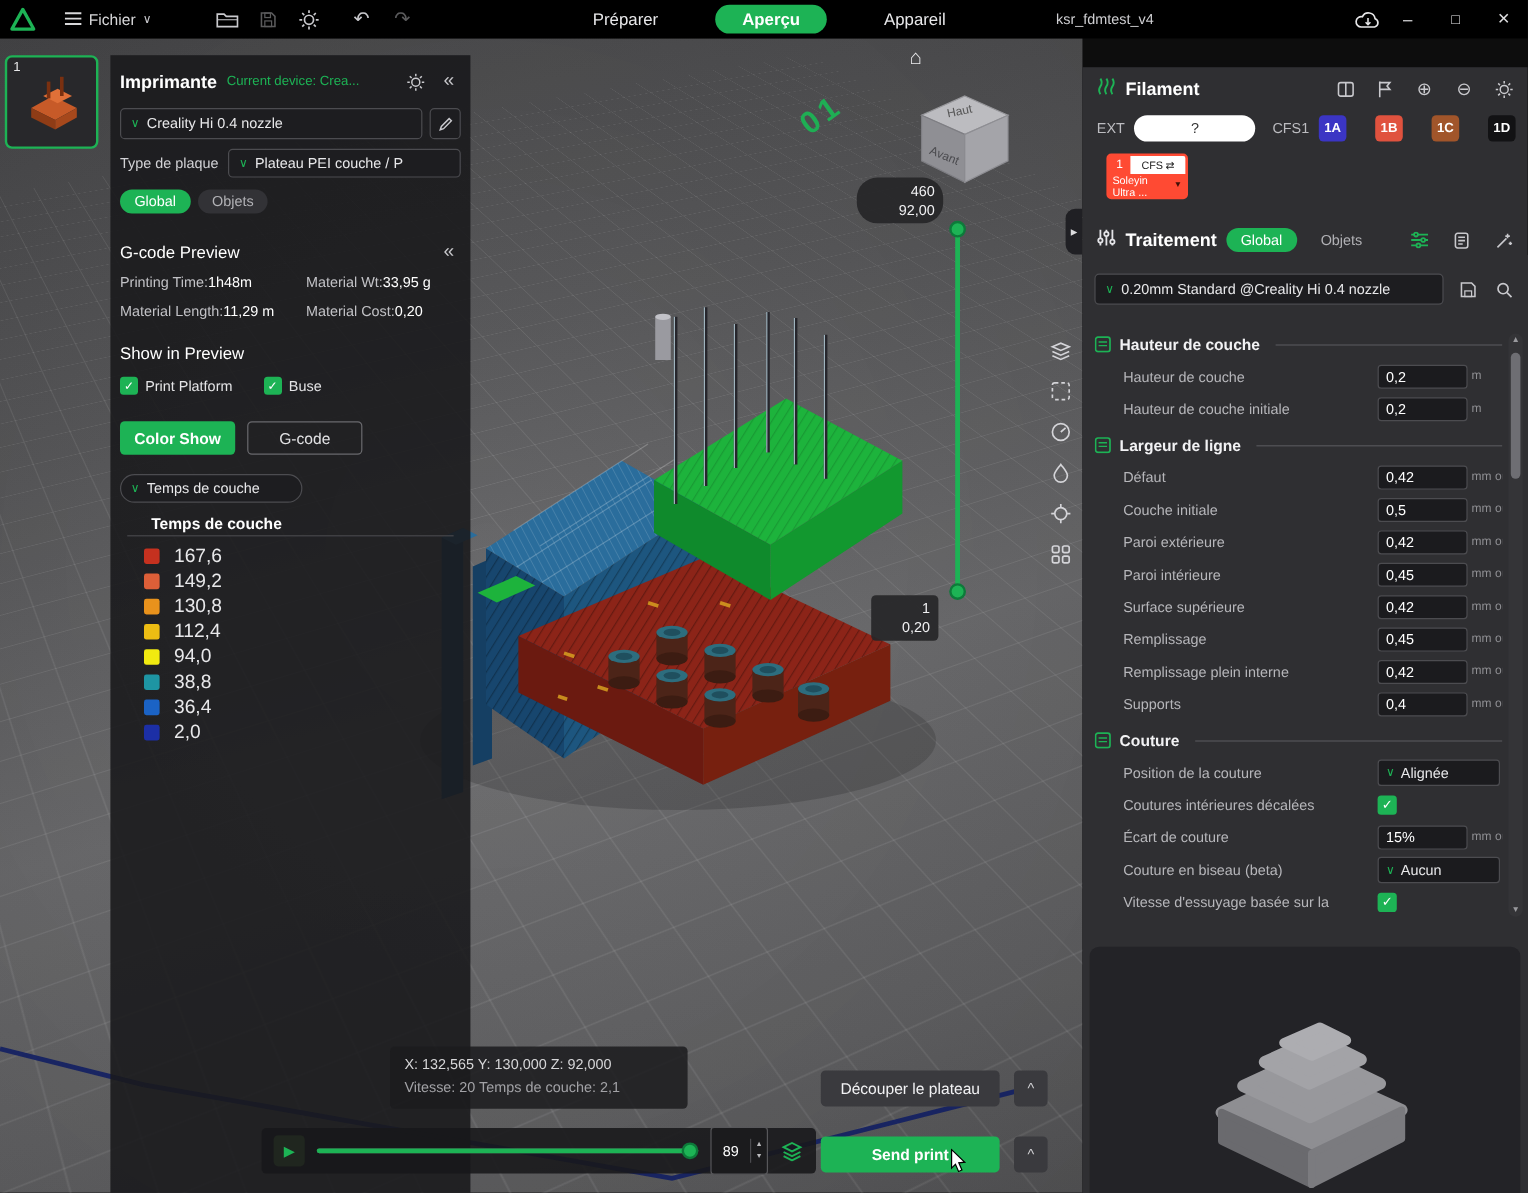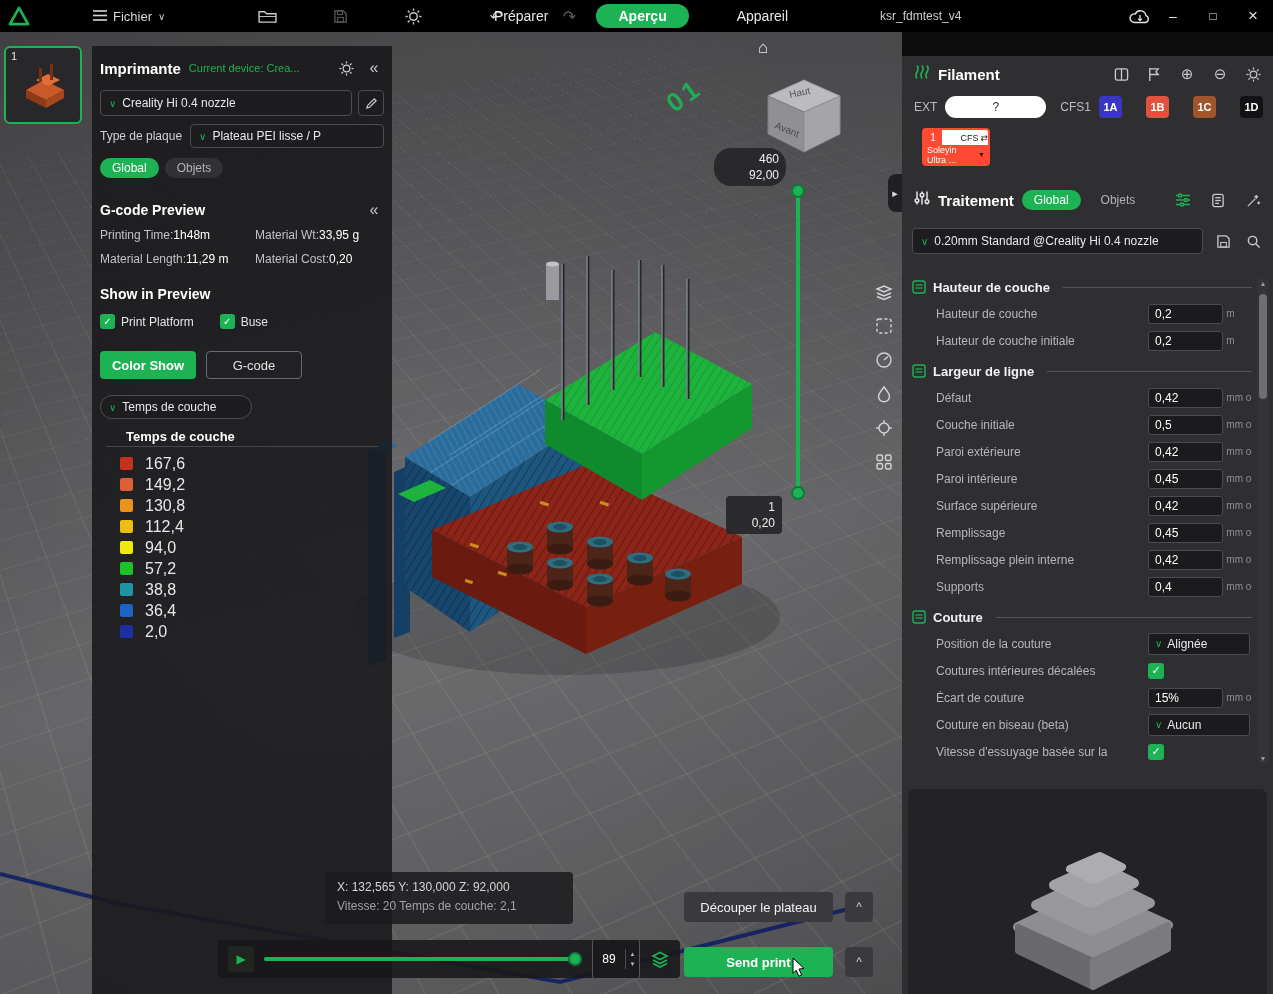--- a/index.html
+++ b/index.html
@@ -2,21 +2,21 @@
 <html><head>
 <meta charset="utf-8">
 <style>
   * { margin:0; padding:0; box-sizing:border-box; }
   html,body { width:1273px; height:994px; overflow:hidden; background:#0d0d0d;
               font-family:"Liberation Sans", sans-serif; color:#e6e6e8; }
   .app { position:relative; width:1273px; height:994px; }
 
   
   .topbar { position:absolute; left:0; top:0; width:1273px; height:32px; background:#000;
-            display:flex; align-items:center; z-index:50;gap:39px; }
+            display:flex; align-items:center; z-index:50; }
   .logo { width:30px; height:26px; margin-left:4px; display:flex; align-items:center; justify-content:center; }
   .tb-item { color:#d8d8da; font-size:13px; display:flex; align-items:center; gap:6px; }
   .file-menu { margin-left:20px; cursor:default; }
   .tb-ic { width:34px; height:26px; display:flex; align-items:center; justify-content:center; }
   .tb-ic.dim { opacity:.45; }
   .mode-tabs { position:absolute; left:480px; top:0; height:32px; display:flex; align-items:center; gap:34px; }
   .mode-tab { font-size:14px; color:#e8e8ea; padding:3px 14px; }
   .mode-tab.active { background:#1db355; border-radius:13px; color:#fff; padding:4px 22px; font-weight:bold; }
   .filename { position:absolute; left:880px; font-size:12px; color:#cfcfd2; }
   .win-controls { position:absolute; right:0; top:0; height:32px; display:flex; }
@@ -110,21 +110,21 @@
   .pencil-btn { width:26px; height:26px; background:#1d1d20; border:1px solid #4c4c50; border-radius:4px;
                 display:flex; align-items:center; justify-content:center; }
   .plaque-row { display:flex; align-items:center; gap:8px; margin-top:8px; }
   .plaque-row .lbl { font-size:12px; color:#d2d2d6; }
   .plaque-row .select { flex:1; height:24px; }
   .scope-tabs { display:flex; gap:6px; margin-top:10px; }
   .pill { height:20px; padding:0 12px; border-radius:10px; font-size:12px; display:flex; align-items:center; }
   .pill.on { background:#1db355; color:#fff; }
   .pill.off { background:#323236; color:#b2b2b6; }
   .sec-title-row { display:flex; align-items:center; margin-top:22px; }
-  .sec-title-row .t { font-size:14px; font-weight:bold; color:#fff; flex:1; }
+  .sec-title-row .t { font-size:14px; font-weight:normal; color:#fff; flex:1; }
   .gcode-grid { display:grid; grid-template-columns:155px 1fr; margin-top:8px; row-gap:10px; }
   .g-cell { font-size:12px; color:#c2c2c6; white-space:nowrap; }
   .g-cell b { color:#fff; font-weight:normal; }
   .show-opts { display:flex; gap:26px; margin-top:12px; }
   .chk-row { display:flex; align-items:center; gap:6px; font-size:12px; color:#e4e4e6; }
   .chk { width:15px; height:15px; background:#1db355; border-radius:3px; color:#fff; font-size:10px;
          display:flex; align-items:center; justify-content:center; }
   .view-btns { display:flex; gap:10px; margin-top:22px; }
   .btn-green { width:96px; height:28px; background:#1db355; border-radius:4px; color:#fff; font-weight:bold;
                font-size:13px; display:flex; align-items:center; justify-content:center; }
@@ -147,21 +147,21 @@
   .ext-input { width:124px; height:22px; background:#fff; border-radius:11px; color:#333; font-size:12px;
                display:flex; align-items:center; justify-content:center; }
   .cfs-lbl { font-size:12px; color:#bcbcc0; margin-left:6px; }
   .cfs-slots { display:flex; gap:24px; }
   .slot-chip { width:23px; height:22px; border-radius:4px; color:#fff; font-size:11px; font-weight:bold;
                display:flex; align-items:center; justify-content:center; }
   .fil-card { position:absolute; left:20px; top:72px; width:68px; height:38px; border:2px solid #ff4a33;
               border-radius:4px; background:#ff4a33; overflow:hidden; }
   .fil-card .row1 { display:flex; height:15px; }
   .fil-card .idx { width:18px; background:#ff4a33; color:#fff; font-size:10px; display:flex; align-items:center; justify-content:center; }
-  .fil-card .tag { flex:1; background:#fff; color:#222; font-size:9px; display:flex; align-items:center; justify-content:flex-end; gap:2px; }
+  .fil-card .tag { flex:1; background:#fff; color:#222; font-size:9px; display:flex; align-items:center; justify-content:center; gap:2px; }
   .fil-card .name { height:19px; color:#fff; font-size:9px; display:flex; align-items:center; padding:0 3px; gap:2px; }
   .fil-card .dd { margin-left:auto; color:#401008; font-size:7px; }
 
   .pp-header { position:absolute; left:12px; top:132px; right:10px; height:24px; display:flex; align-items:center; gap:8px; }
   .pp-title { font-size:15px; font-weight:bold; color:#fff; }
   .pp-icons { margin-left:auto; display:flex; gap:15px; align-items:center; }
   .preset-row { position:absolute; left:10px; top:172px; right:10px; height:26px; display:flex; align-items:center; gap:10px; }
   .preset-row .select { flex:1; height:26px; overflow:hidden; white-space:nowrap; }
 
   .param-list { position:absolute; left:10px; top:214px; width:340px; height:502px; overflow:hidden; }
@@ -542,21 +542,21 @@
           <svg width="13" height="13" viewBox="0 0 14 14">
               <path d="M2 12 L3 9 L10 2 L12 4 L5 11 Z" fill="none" stroke="#c9c9cd" stroke-width="1.3"></path>
             </svg>
         </div>
       </div>
 
       <div class="plaque-row">
         <span class="lbl">Type de plaque</span>
         <div class="select">
           <span class="sel-caret">∨</span>
-          <span>Plateau PEI lisse / P</span>
+          <span>Plateau PEI couche / P</span>
         </div>
       </div>
 
       <div class="scope-tabs">
         <span class="pill on">Global</span>
         <span class="pill off">Objets</span>
       </div>
 
       <div class="sec-title-row">
         <span class="t">G-code Preview</span>
@@ -608,24 +608,20 @@
     <span class="swatch" style="background:#e9921c"></span>
     <span class="legend-val">130,8</span>
           </div>
           <div class="legend-row">
     <span class="swatch" style="background:#edbd13"></span>
     <span class="legend-val">112,4</span>
           </div>
           <div class="legend-row">
     <span class="swatch" style="background:#f1ea10"></span>
     <span class="legend-val">94,0</span>
-          </div>
-          <div class="legend-row">
-    <span class="swatch" style="background:#1fc12a"></span>
-    <span class="legend-val">57,2</span>
           </div>
           <div class="legend-row">
     <span class="swatch" style="background:#1e95a3"></span>
     <span class="legend-val">38,8</span>
           </div>
           <div class="legend-row">
     <span class="swatch" style="background:#1b63c5"></span>
     <span class="legend-val">36,4</span>
           </div>
           <div class="legend-row">

